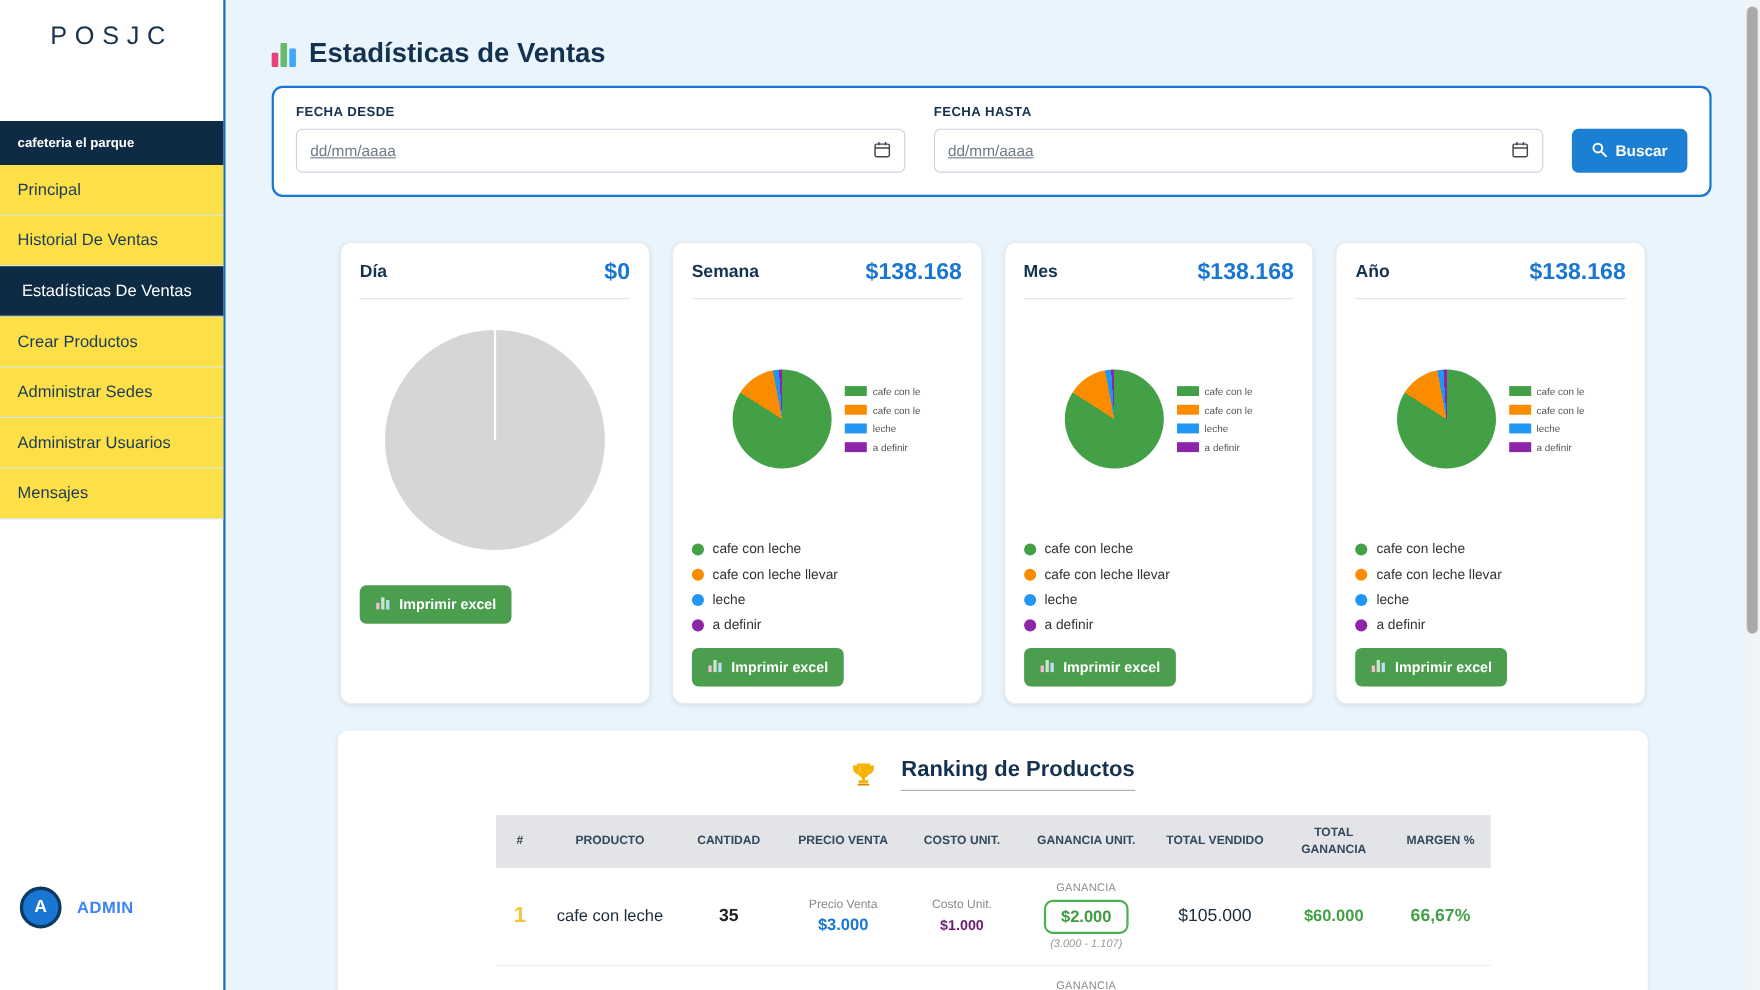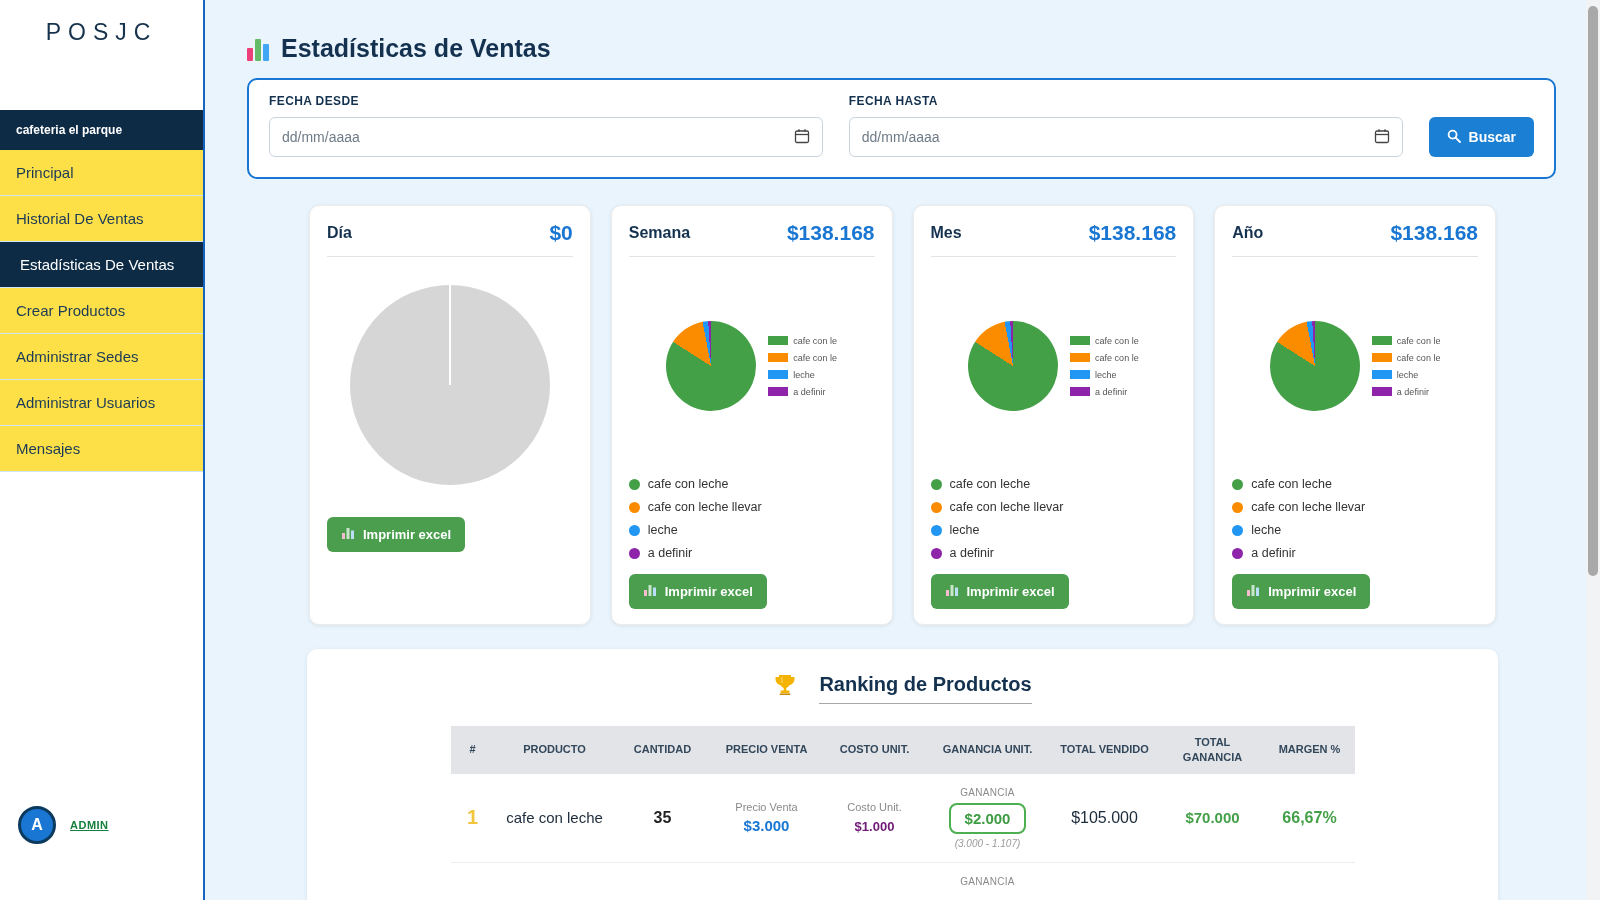--- a/index.html
+++ b/index.html
@@ -37,21 +37,21 @@
   .user-box {
     position: absolute; bottom: 56px; left: 18px;
     display: flex; align-items: center; gap: 14px;
   }
   .avatar {
     width: 38px; height: 38px; border-radius: 50%;
     background: #1976d2; border: 3px solid #0c3a5e;
     color: #fff; font-weight: bold; font-size: 16px;
     display: flex; align-items: center; justify-content: center;
   }
-  .user-name { font-size: 11px; font-weight: bold; color: #15803d; letter-spacing: 0.5px; text-decoration: underline; }
+  .user-name { font-size: 15px; font-weight: bold; color: #3b82f6; letter-spacing: 0.5px; }
 
   
   .main { flex: 1; padding: 34px 44px 0 42px; }
   .page-title { display: flex; align-items: center; gap: 12px; }
   .page-title h1 { font-size: 25px; color: #14324f; font-weight: bold; }
   .bars-icon { display: flex; align-items: flex-end; gap: 2px; height: 24px; }
   .bars-icon i { display: block; width: 6px; border-radius: 1px; }
   .bars-icon .b1 { height: 13px; background: #ec407a; }
   .bars-icon .b2 { height: 22px; background: #66bb6a; }
   .bars-icon .b3 { height: 17px; background: #42a5f5; }
@@ -60,34 +60,34 @@
   .filter-panel {
     margin-top: 15px; background: #fff;
     border: 2px solid #1976d2; border-radius: 10px;
     padding: 14px 20px 20px; display: flex; gap: 26px; align-items: flex-end;
   }
   .filter-col { flex: 1; }
   .filter-label { font-size: 12px; font-weight: bold; color: #14324f; letter-spacing: 0.4px; margin-bottom: 9px; }
   .date-input {
     height: 40px; border: 1px solid #c8d3de; border-radius: 6px;
     display: flex; align-items: center; justify-content: space-between;
-    padding: 14px 12px; color: #6f7b87; font-size: 14px; background: #fff; cursor: text;
+    padding: 14px 12px; color: #6f7b87; font-size: 14px; background: #fff; cursor: text; text-decoration: underline;
   }
   .buscar-btn {
     height: 40px; padding: 0 18px; background: #1b7fd4; border: none; border-radius: 6px;
     color: #fff; font-weight: bold; font-size: 14px; font-family: inherit;
     display: flex; align-items: center; gap: 8px; cursor: pointer;
   }
 
   
   .cards-row { margin: 26px 60px 0 62px; display: flex; gap: 20px; }
   .card {
     flex: 1; background: #fff; border-radius: 10px; border: 1px solid #ececec;
     box-shadow: 0 1px 4px rgba(0,0,0,0.08); padding: 15px 17px;
-    height: 420px; display: flex; flex-direction: column;
+    height: 420px; display: flex; flex-direction: column; margin-top: 15px;
   }
   .card-head {
     display: flex; justify-content: space-between; align-items: center;
     padding-bottom: 11px; border-bottom: 1px solid #e3e3e3;
   }
   .card-title { font-size: 16px; font-weight: bold; color: #14324f; }
   .card-amount { font-size: 21px; font-weight: bold; color: #1976d2; }
   .pie-row { display: flex; align-items: center; gap: 12px; margin-top: 64px; justify-content: center; }
   .pie { width: 90px; height: 90px; border-radius: 50%; }
   .mini-legend { display: flex; flex-direction: column; gap: 7px; }
@@ -107,21 +107,21 @@
   .empty-pie-wrap { display: flex; justify-content: center; margin-top: 28px; }
   .pie-big { width: 200px; height: 200px; border-radius: 50%; background: #d6d6d6; position: relative; }
   .pie-big .tick { position: absolute; left: calc(50% - 1px); top: 0; width: 2px; height: 100px; background: #fff; }
   .card .excel-btn.day-btn { margin-top: 32px; }
 
   
   .ranking-panel {
     margin: 24px 58px 0 60px; background: #fff; border-radius: 10px;
     box-shadow: 0 1px 4px rgba(0,0,0,0.08); padding: 24px 0 10px; min-height: 300px;
   }
-  .ranking-title { display: flex; justify-content: center; gap: 22px; }
+  .ranking-title { display: flex; align-items: center; justify-content: center; gap: 22px; }
   .ranking-title span { font-size: 20px; font-weight: bold; color: #14324f; padding-bottom: 7px; border-bottom: 1px solid #a9a9a9; }
   .rank-table { width: 904px; margin: 22px auto 0; }
   .t-head, .t-row { display: grid; grid-template-columns: 44px 120px 96px 112px 104px 122px 112px 104px 90px; }
   .t-head { background: #e2e4e7; }
   .th { padding: 9px 4px; font-size: 11px; font-weight: bold; color: #33475b; text-align: center; line-height: 1.35; align-self: center; }
   .t-row { align-items: center; padding: 13px 0; border-bottom: 1px solid #ededed; }
   .td { text-align: center; }
   .rank-num { color: #f2c53d; font-weight: bold; font-size: 20px; }
   .prod-name { font-size: 15px; color: #1b2b3a; }
   .qty { font-size: 16px; font-weight: bold; color: #222; }
@@ -419,21 +419,21 @@
         </div>
       <div>
           <div class="t-row">
             <div class="td rank-num">1</div>
             <div class="td prod-name">cafe con leche</div>
             <div class="td qty">35</div>
             <div class="td"><span class="cell-label">Precio Venta</span><span class="price-val">$3.000</span></div>
             <div class="td"><span class="cell-label">Costo Unit.</span><span class="cost-val">$1.000</span></div>
             <div class="td"><span class="gain-label">GANANCIA</span><span class="gain-pill">$2.000</span><span class="gain-note">(3.000 - 1.107)</span></div>
             <div class="td total-sold">$105.000</div>
-            <div class="td total-gain">$70.000</div>
+            <div class="td total-gain">$60.000</div>
             <div class="td margin-val">66,67%</div>
           </div>
           <div class="t-row">
             <div class="td rank-num"></div>
             <div class="td prod-name"></div>
             <div class="td qty"></div>
             <div class="td"><span class="cell-label"></span><span class="price-val"></span></div>
             <div class="td"><span class="cell-label"></span><span class="cost-val"></span></div>
             <div class="td">
               <span class="gain-label">GANANCIA</span>

